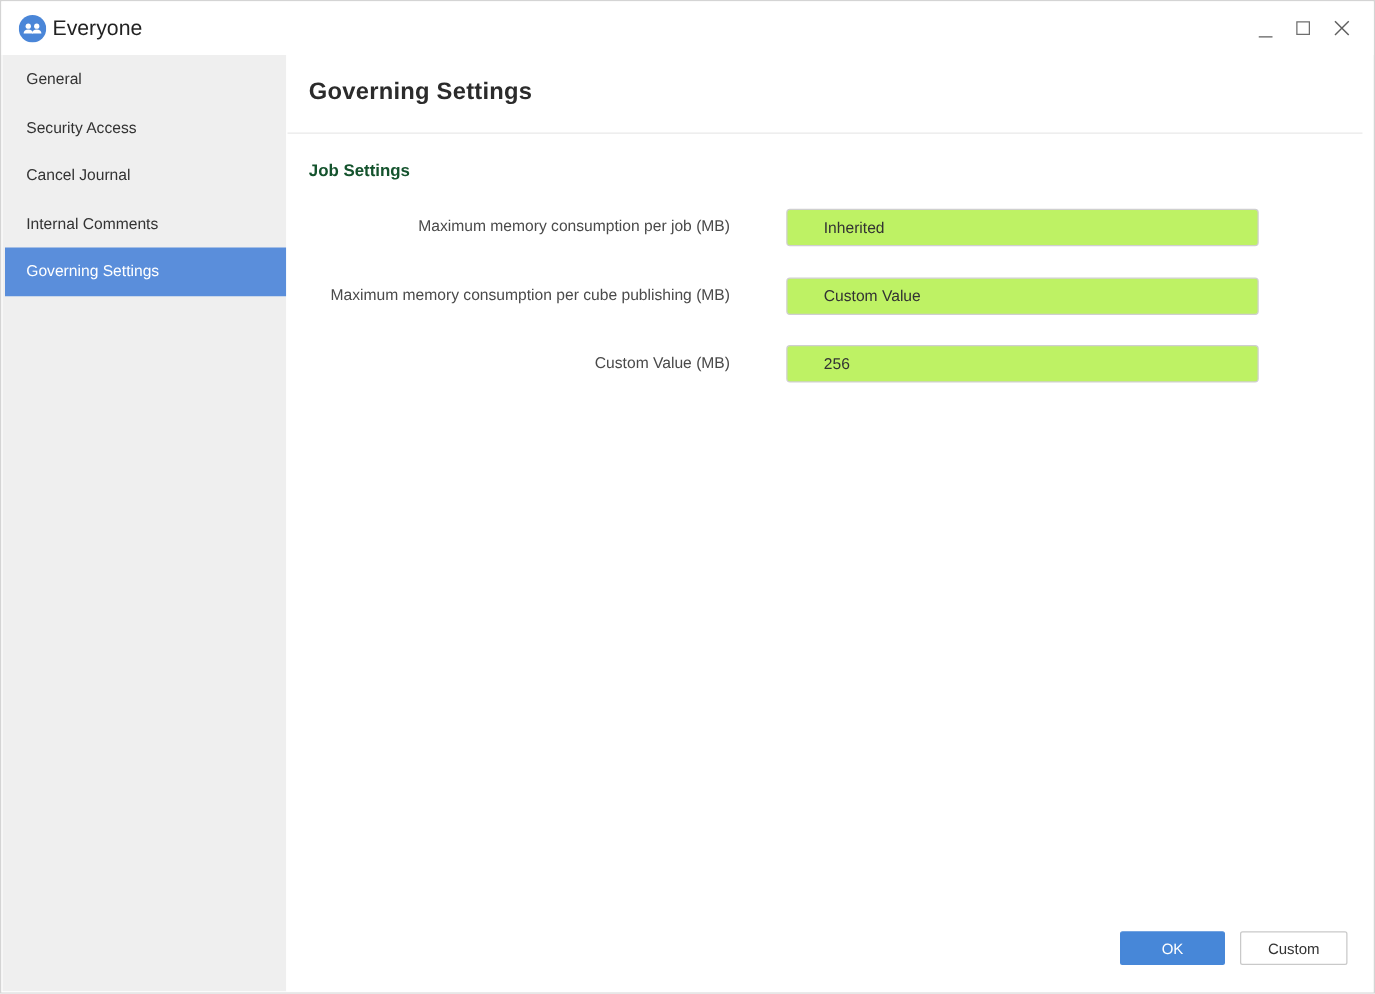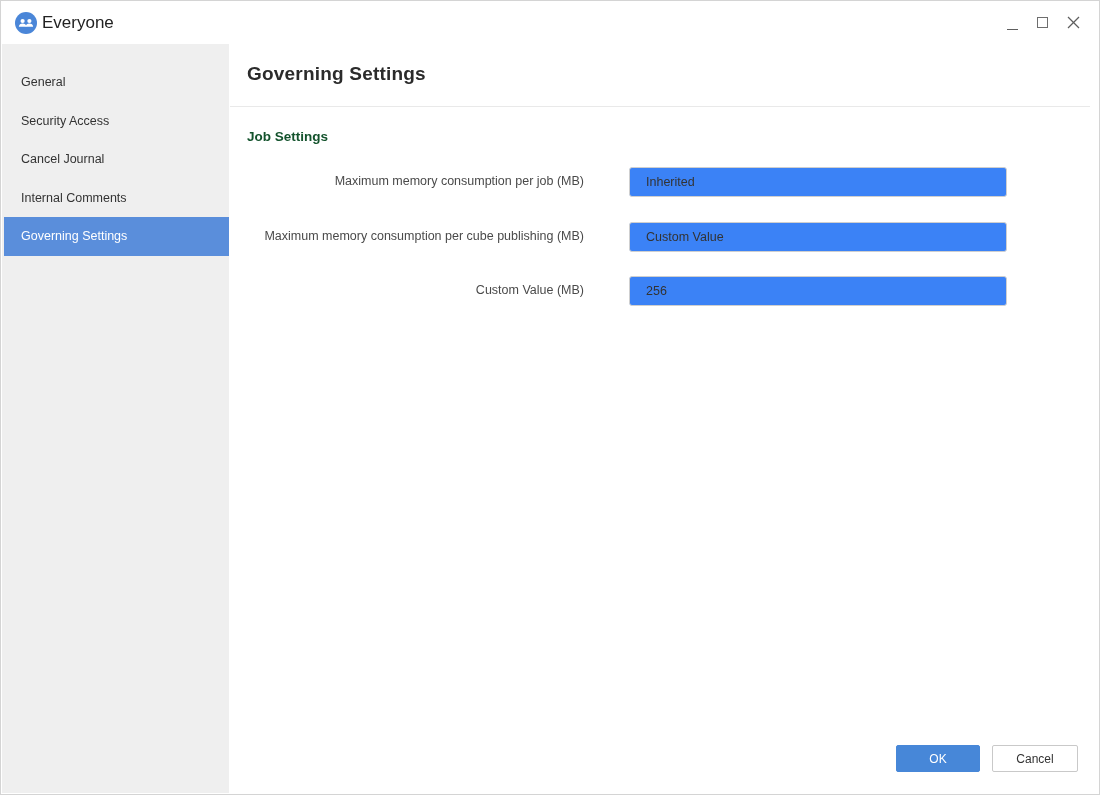--- a/index.html
+++ b/index.html
@@ -41,21 +41,20 @@
     cursor: default;
   }
   .glyph-min { display: block; width: 11px; height: 8px; border-bottom: 1px solid #5f5f5f; margin-top: 6px; }
   .glyph-max { display: block; width: 11px; height: 11px; border: 1px solid #6e6e6e; }
 
   
   .sidebar {
     position: absolute; left: 1px; top: 43px; bottom: 1px;
     width: 227px;
     background: #efefef;
-    padding-top: 19px;
   }
   .side-item {
     height: 38.5px;
     display: flex; align-items: center;
     padding-left: 19px;
     font-size: 12.5px; color: #333333;
     cursor: default;
   }
   .side-item.selected {
     background: #5a8edb;
@@ -90,22 +89,22 @@
   .form-row .field-label {
     width: 345px;
     text-align: right;
     font-size: 12.5px; color: #4a4a4a;
     line-height: 19.5px;
     margin-right: 45px;
   }
   .form-row input {
     width: 378px; height: 30px;
     border: 1px solid #cfcfcf; border-radius: 3px;
-    background: #3b82f6;
-    padding: 0 16px;
+    background: #bef264;
+    padding: 0 29px;
     font-family: "Liberation Sans", "DejaVu Sans", sans-serif;
     font-size: 12.5px; color: #333333;
     outline: none;
   }
   .row-1 { top: 123px; }
   .row-2 { top: 178px; }
   .row-3 { top: 232px; }
 
   
   .btn {
@@ -184,16 +183,16 @@
       <div class="field-label">Maximum memory consumption per cube publishing (MB)</div>
       <input type="text" value="Custom Value" style="">
     </div>
 
     <div class="form-row row-3">
       <div class="field-label">Custom Value (MB)</div>
       <input type="text" value="256" style="">
     </div>
 
     <div class="btn btn-ok">OK</div>
-    <div class="btn btn-cancel">Cancel</div>
+    <div class="btn btn-cancel">Custom</div>
   </div>
 
 </div>
 
 </body></html>

